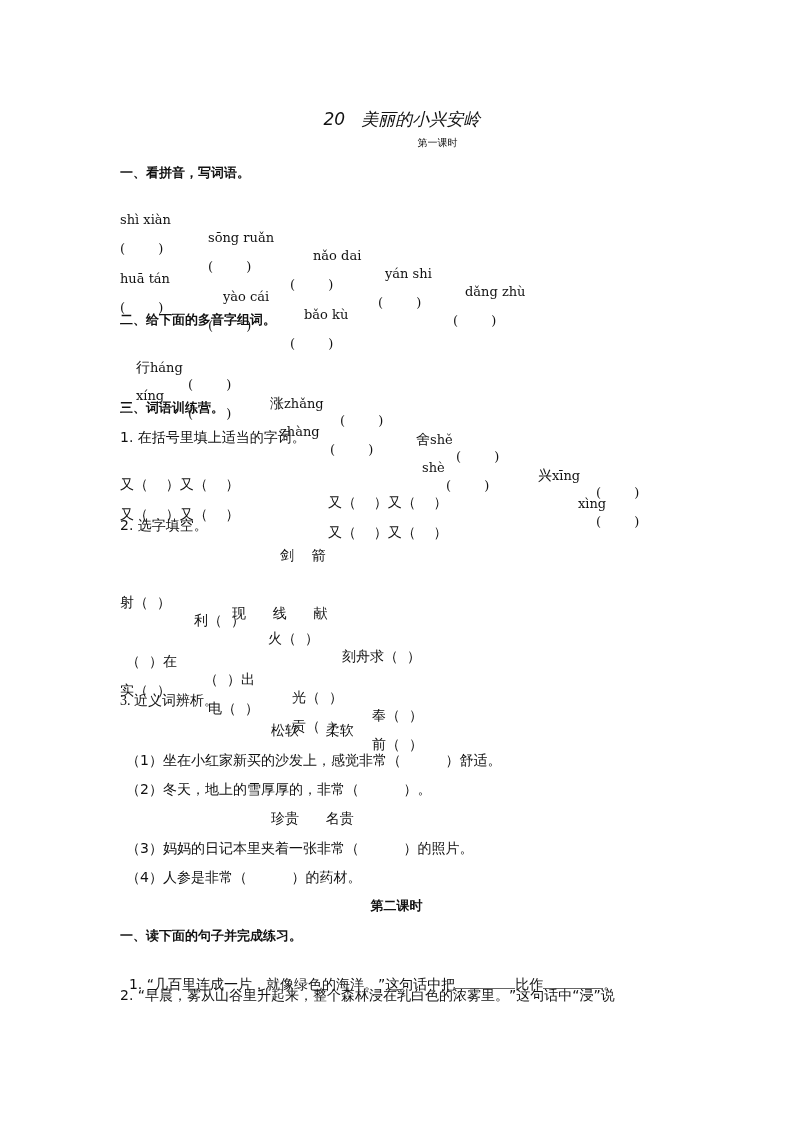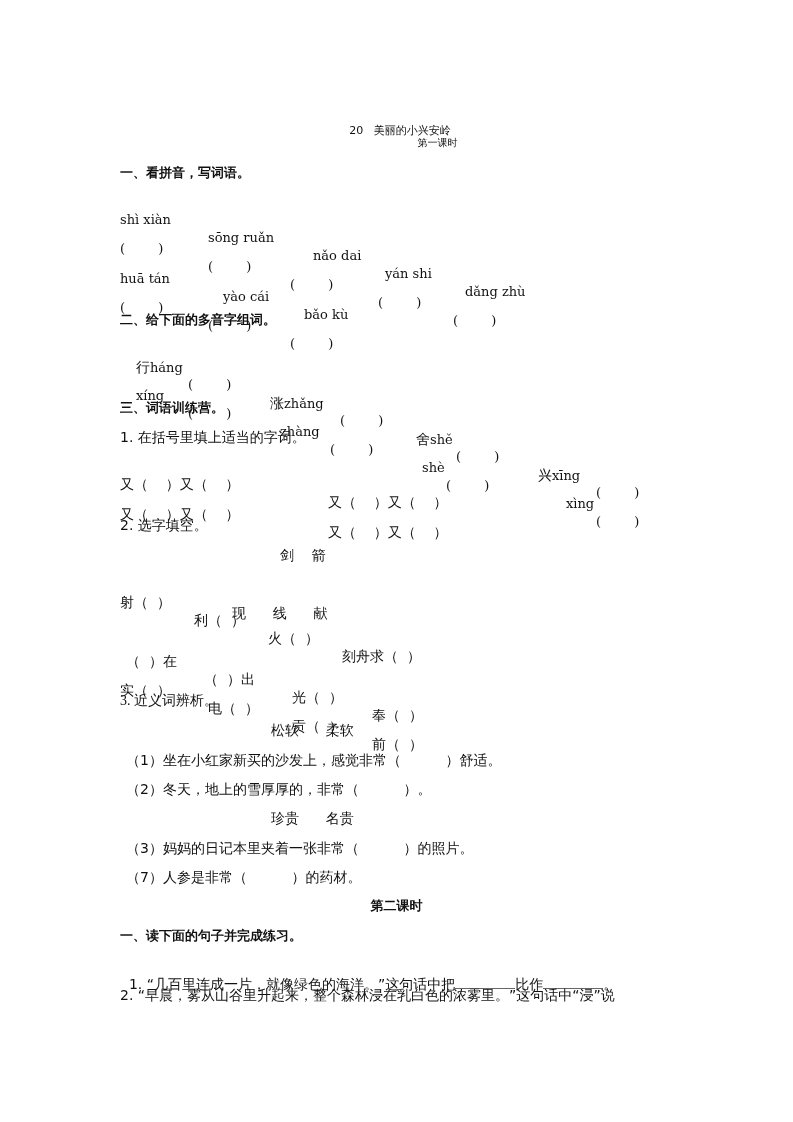--- a/index.html
+++ b/index.html
@@ -8,21 +8,21 @@
   .ln { position: absolute; white-space: pre; font-size: 14px; line-height: 18px; }
   .py { font-family: "DejaVu Serif", serif; font-size: 13px; }
   .b { font-weight: bold; font-size: 13px; }
   .c { left: 0; width: 793px; text-align: center; }
   .blank { display: inline-block; border-bottom: 1px solid #666; width: 60px; height: 14px; vertical-align: baseline; }
   .abs { position: absolute; white-space: pre; }
 </style>
 </head>
 <body>
 
-<div class="ln c" style="top:104px;font-size:11px;">
+<div class="ln c" style="top:92px;font-size:17px;font-style:italic;">
   <span>20</span>&nbsp;&nbsp;&nbsp;<span>美丽的小兴安岭</span>
 </div>
 <div class="ln c" style="top:134px;font-size:10px;padding-left:41px;">第一课时</div>
 
 <div class="ln b" style="top:164px;left:120px;">一、看拼音，写词语。</div>
 
 <div class="ln py" style="top:193px;left:120px;width:560px;height:18px;">
   <span class="abs" style="left:0">shì xiàn</span>
   <span class="abs" style="left:88px">sōng ruǎn</span>
   <span class="abs" style="left:193px">nǎo dai</span>
@@ -59,21 +59,21 @@
   <span class="abs" style="left:418px"><span>兴</span><span class="py">xīng</span></span>
   <span class="abs py" style="left:476px">(        )</span>
 </div>
 <div class="ln py" style="top:369px;left:120px;width:560px;height:18px;">
   <span class="abs" style="left:16px">xíng</span>
   <span class="abs" style="left:68px">(        )</span>
   <span class="abs" style="left:160px">zhàng</span>
   <span class="abs" style="left:210px">(        )</span>
   <span class="abs" style="left:302px">shè</span>
   <span class="abs" style="left:326px">(        )</span>
-  <span class="abs" style="left:446px">xìng</span>
+  <span class="abs" style="left:458px">xìng</span>
   <span class="abs" style="left:476px">(        )</span>
 </div>
 
 <div class="ln b" style="top:399px;left:120px;">三、词语训练营。</div>
 <div class="ln" style="top:428px;left:120px;">1. 在括号里填上适当的字词。</div>
 <div class="ln" style="top:457px;left:120px;">
   <span class="abs" style="left:0">又（    ）又（    ）</span>
   <span class="abs" style="left:208px">又（    ）又（    ）</span>
 </div>
 <div class="ln" style="top:487px;left:120px;">
@@ -102,20 +102,20 @@
   <span class="abs" style="left:172px">贡（  ）</span>
   <span class="abs" style="left:252px">前（  ）</span>
 </div>
 
 <div class="ln" style="top:692px;left:120px;font-family:Liberation Serif, serif;">3. 近义词辨析。</div>
 <div class="ln" style="top:721px;left:271px;">松软      柔软</div>
 <div class="ln" style="top:751px;left:126px;">（1）坐在小红家新买的沙发上，感觉非常（          ）舒适。</div>
 <div class="ln" style="top:780px;left:126px;">（2）冬天，地上的雪厚厚的，非常（          ）。</div>
 <div class="ln" style="top:809px;left:271px;">珍贵      名贵</div>
 <div class="ln" style="top:839px;left:126px;">（3）妈妈的日记本里夹着一张非常（          ）的照片。</div>
-<div class="ln" style="top:868px;left:126px;">（7）人参是非常（          ）的药材。</div>
+<div class="ln" style="top:868px;left:126px;">（4）人参是非常（          ）的药材。</div>
 
 <div class="ln b c" style="top:897px;font-family:Liberation Serif, serif;">第二课时</div>
 <div class="ln b" style="top:927px;left:120px;">一、读下面的句子并完成练习。</div>
 <div class="ln" style="top:956px;left:120px;">
   <span>1. “几百里连成一片，就像绿色的海洋。”这句话中把</span><span class="blank"></span><span>比作</span><span class="blank"></span><span>。</span>
 </div>
 <div class="ln" style="top:986px;left:120px;">2. “早晨，雾从山谷里升起来，整个森林浸在乳白色的浓雾里。”这句话中“浸”说</div>
 
 </body></html>

